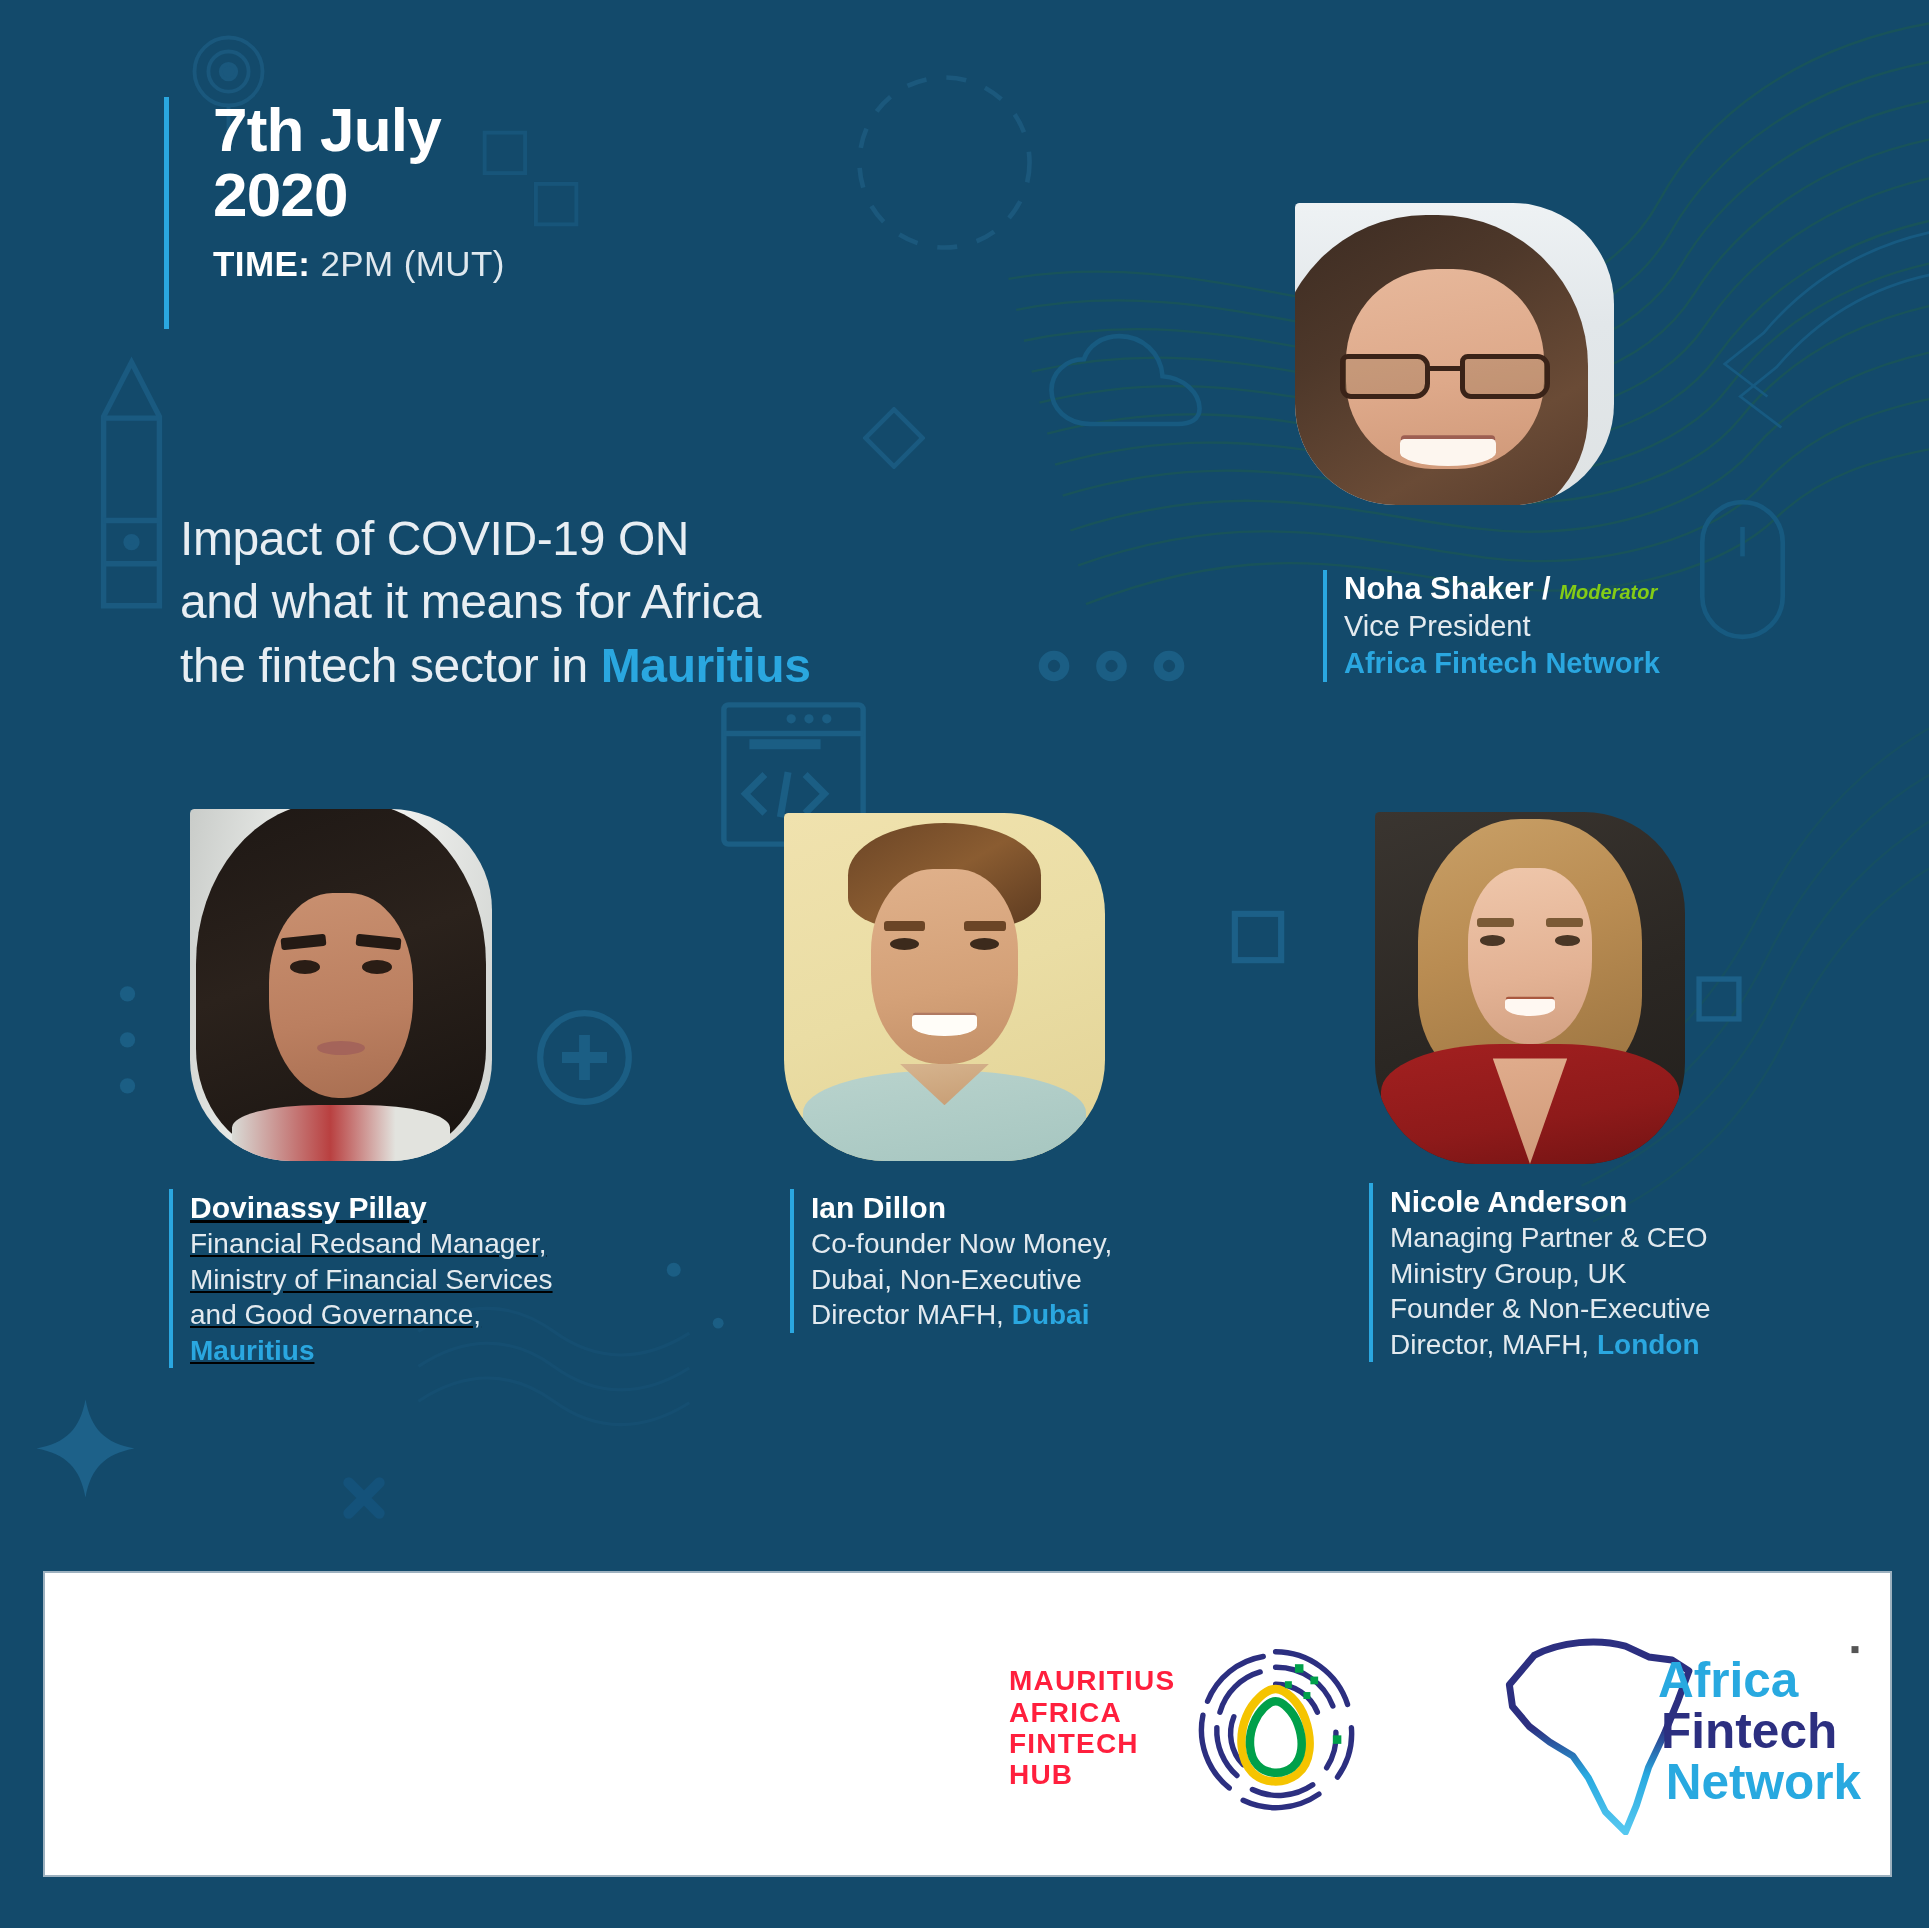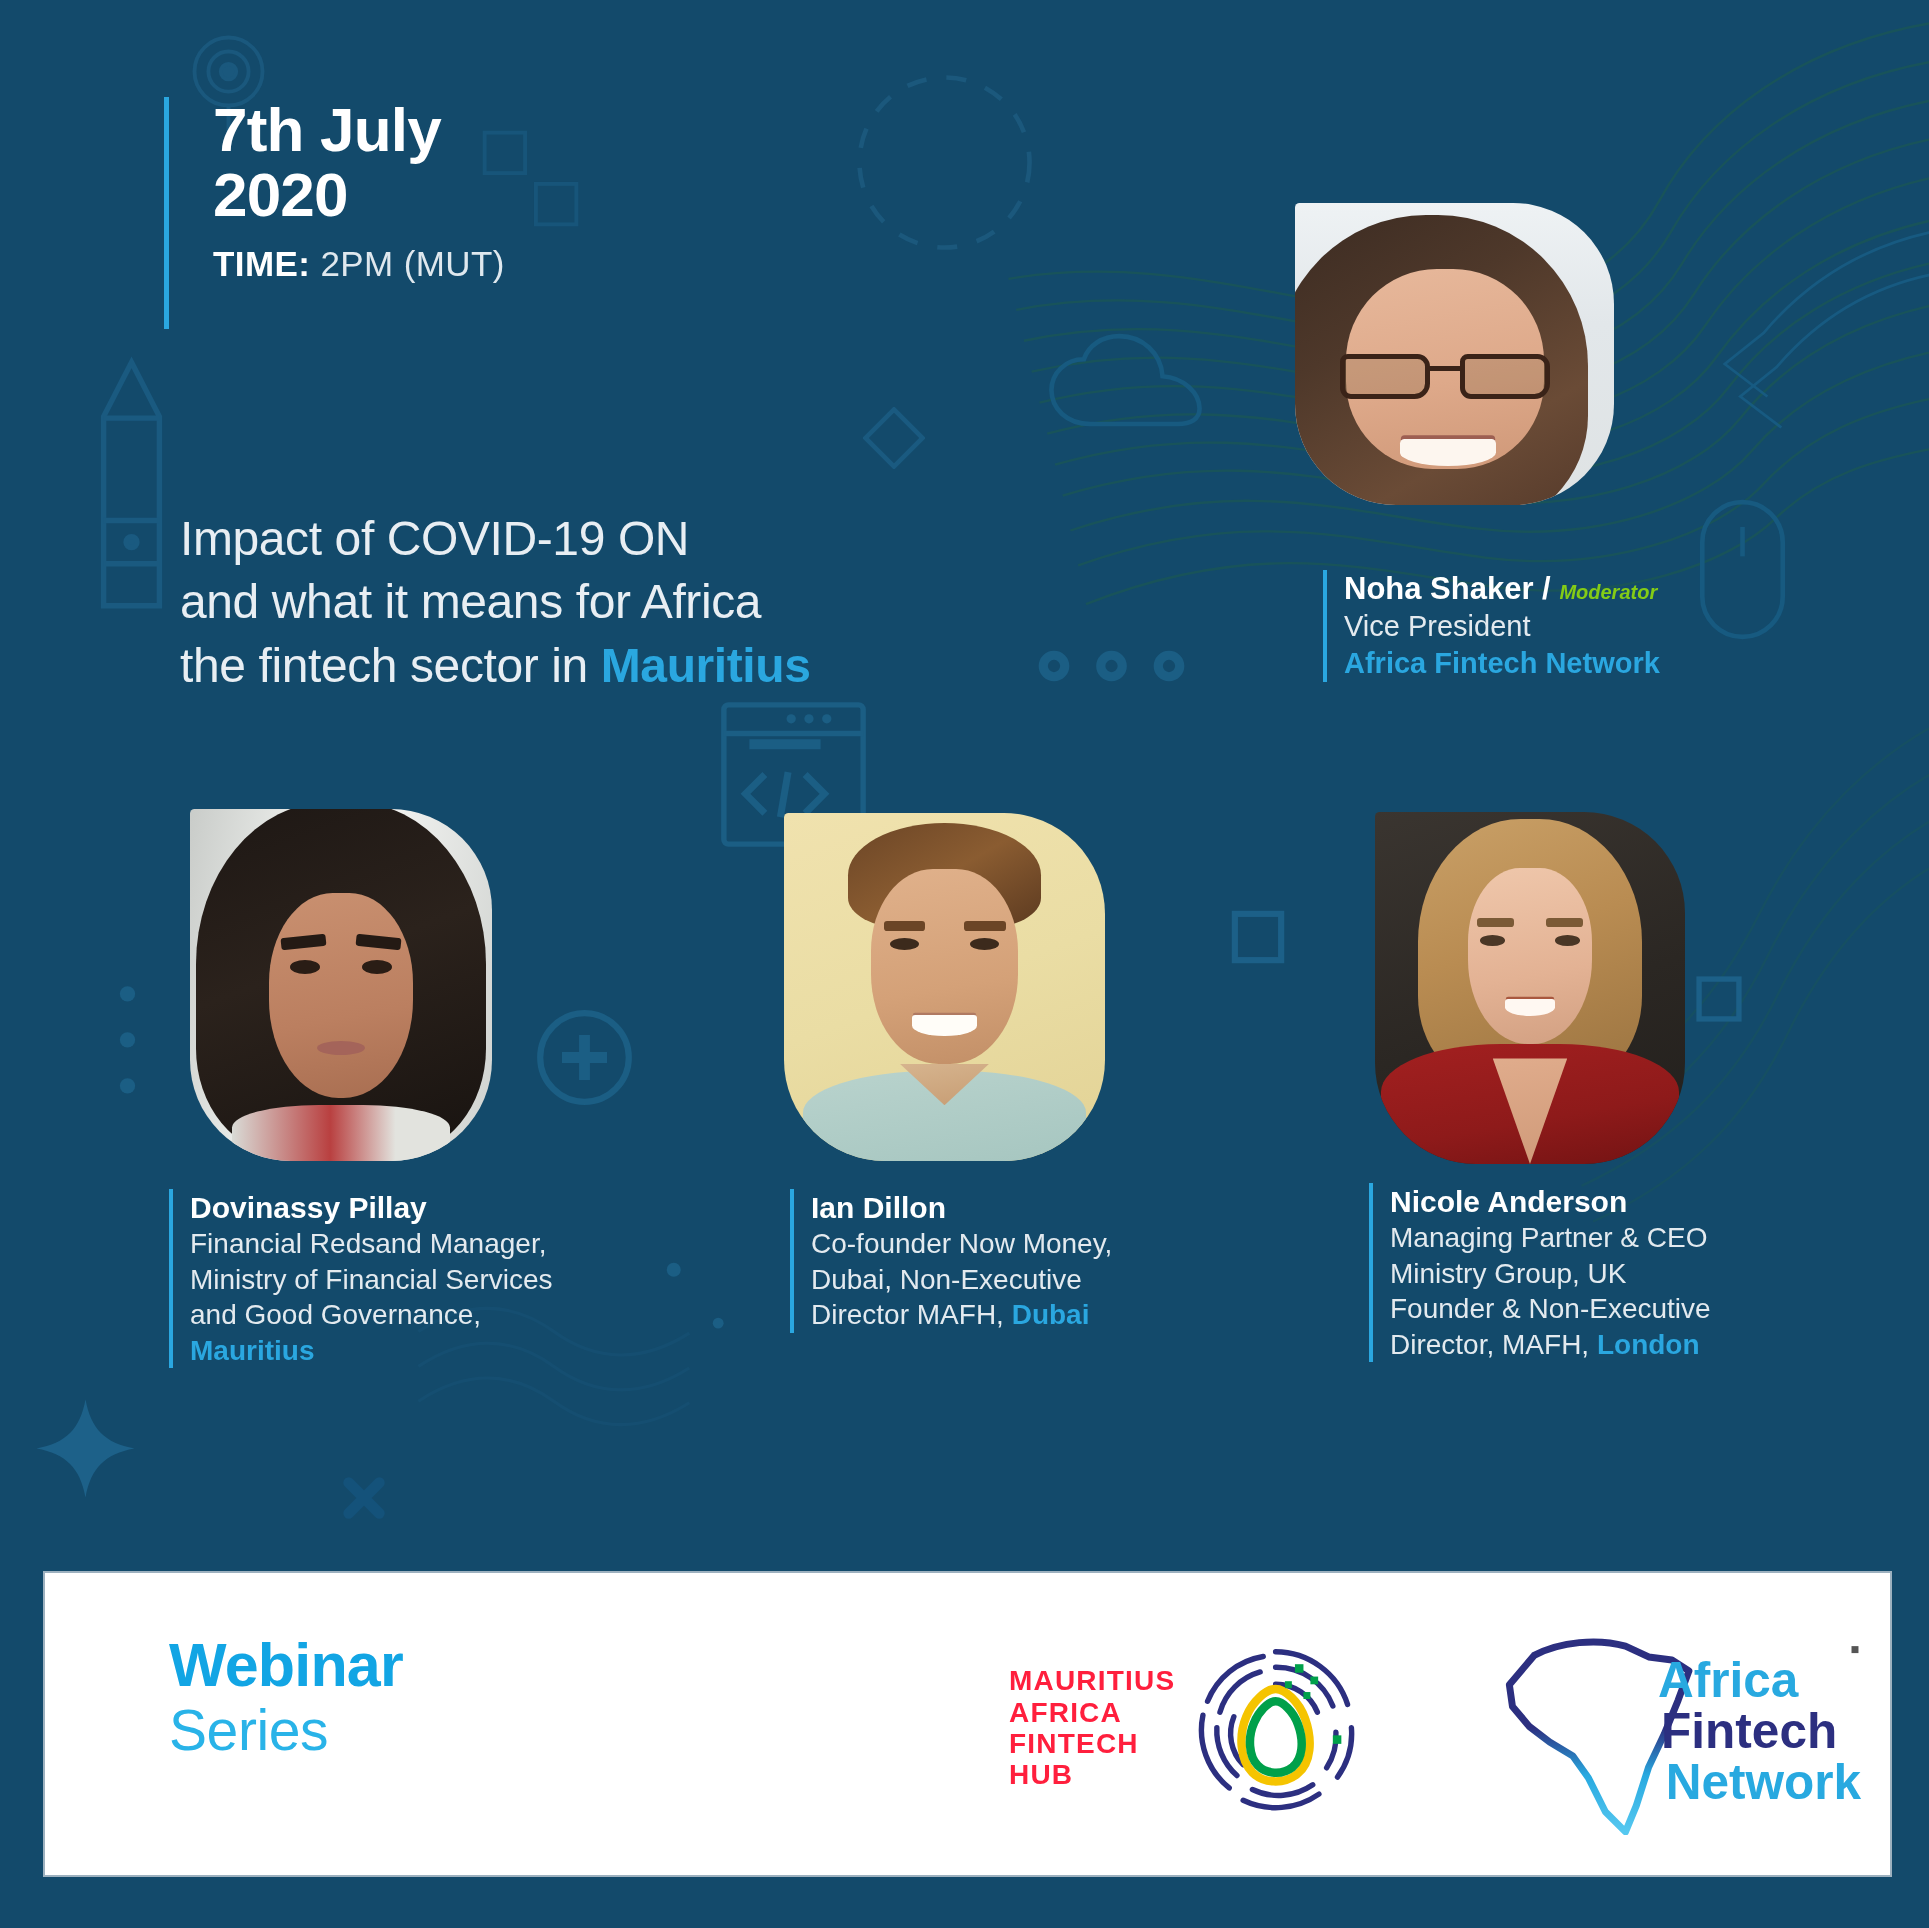--- a/index.html
+++ b/index.html
@@ -449,21 +449,21 @@
     <div class="face"></div>
     <div class="brow l"></div>
     <div class="brow r"></div>
     <div class="eye l"></div>
     <div class="eye r"></div>
     <div class="lips"></div>
     <div class="scarf"></div>
   </div>
 </div>
 
-<div class="person-info" style="left:169px; top:1189px;">
+<div class="person-info" style="left:169px; top:1189px;text-decoration:underline;">
   <div class="p-name">Dovinassy Pillay</div>
   <div class="p-line">Financial Redsand Manager,</div>
   <div class="p-line">Ministry of Financial Services</div>
   <div class="p-line">and Good Governance,</div>
   <div class="p-line blue">Mauritius</div>
 </div>
 
 <div class="avatar" style="left:784px; top:813px; width:321px; height:348px;">
   <div class="photo p-ian">
     <div class="hair"></div>
@@ -506,24 +506,20 @@
   <div class="p-line">Managing Partner &amp; CEO</div>
   <div class="p-line">Ministry Group, UK</div>
   <div class="p-line">Founder &amp; Non-Executive</div>
   <div class="p-line">
     <span>Director, MAFH, </span><span class="blue">London</span>
   </div>
 </div>
 
 <div class="footer">
 
-  <div class="webinar-text">
-    <div class="webinar-bold">Webinar</div>
-    <div class="webinar-light">Series</div>
-  </div>
 
   <div class="logo-mafh">
     <div class="mafh-text">
       <div>MAURITIUS</div>
       <div>AFRICA</div>
       <div>FINTECH</div>
       <div>HUB</div>
     </div>
     <svg width="174" height="174" viewBox="0 0 225 225" fill="none">
       <g stroke="#2c2f80" stroke-width="7" stroke-linecap="round">

